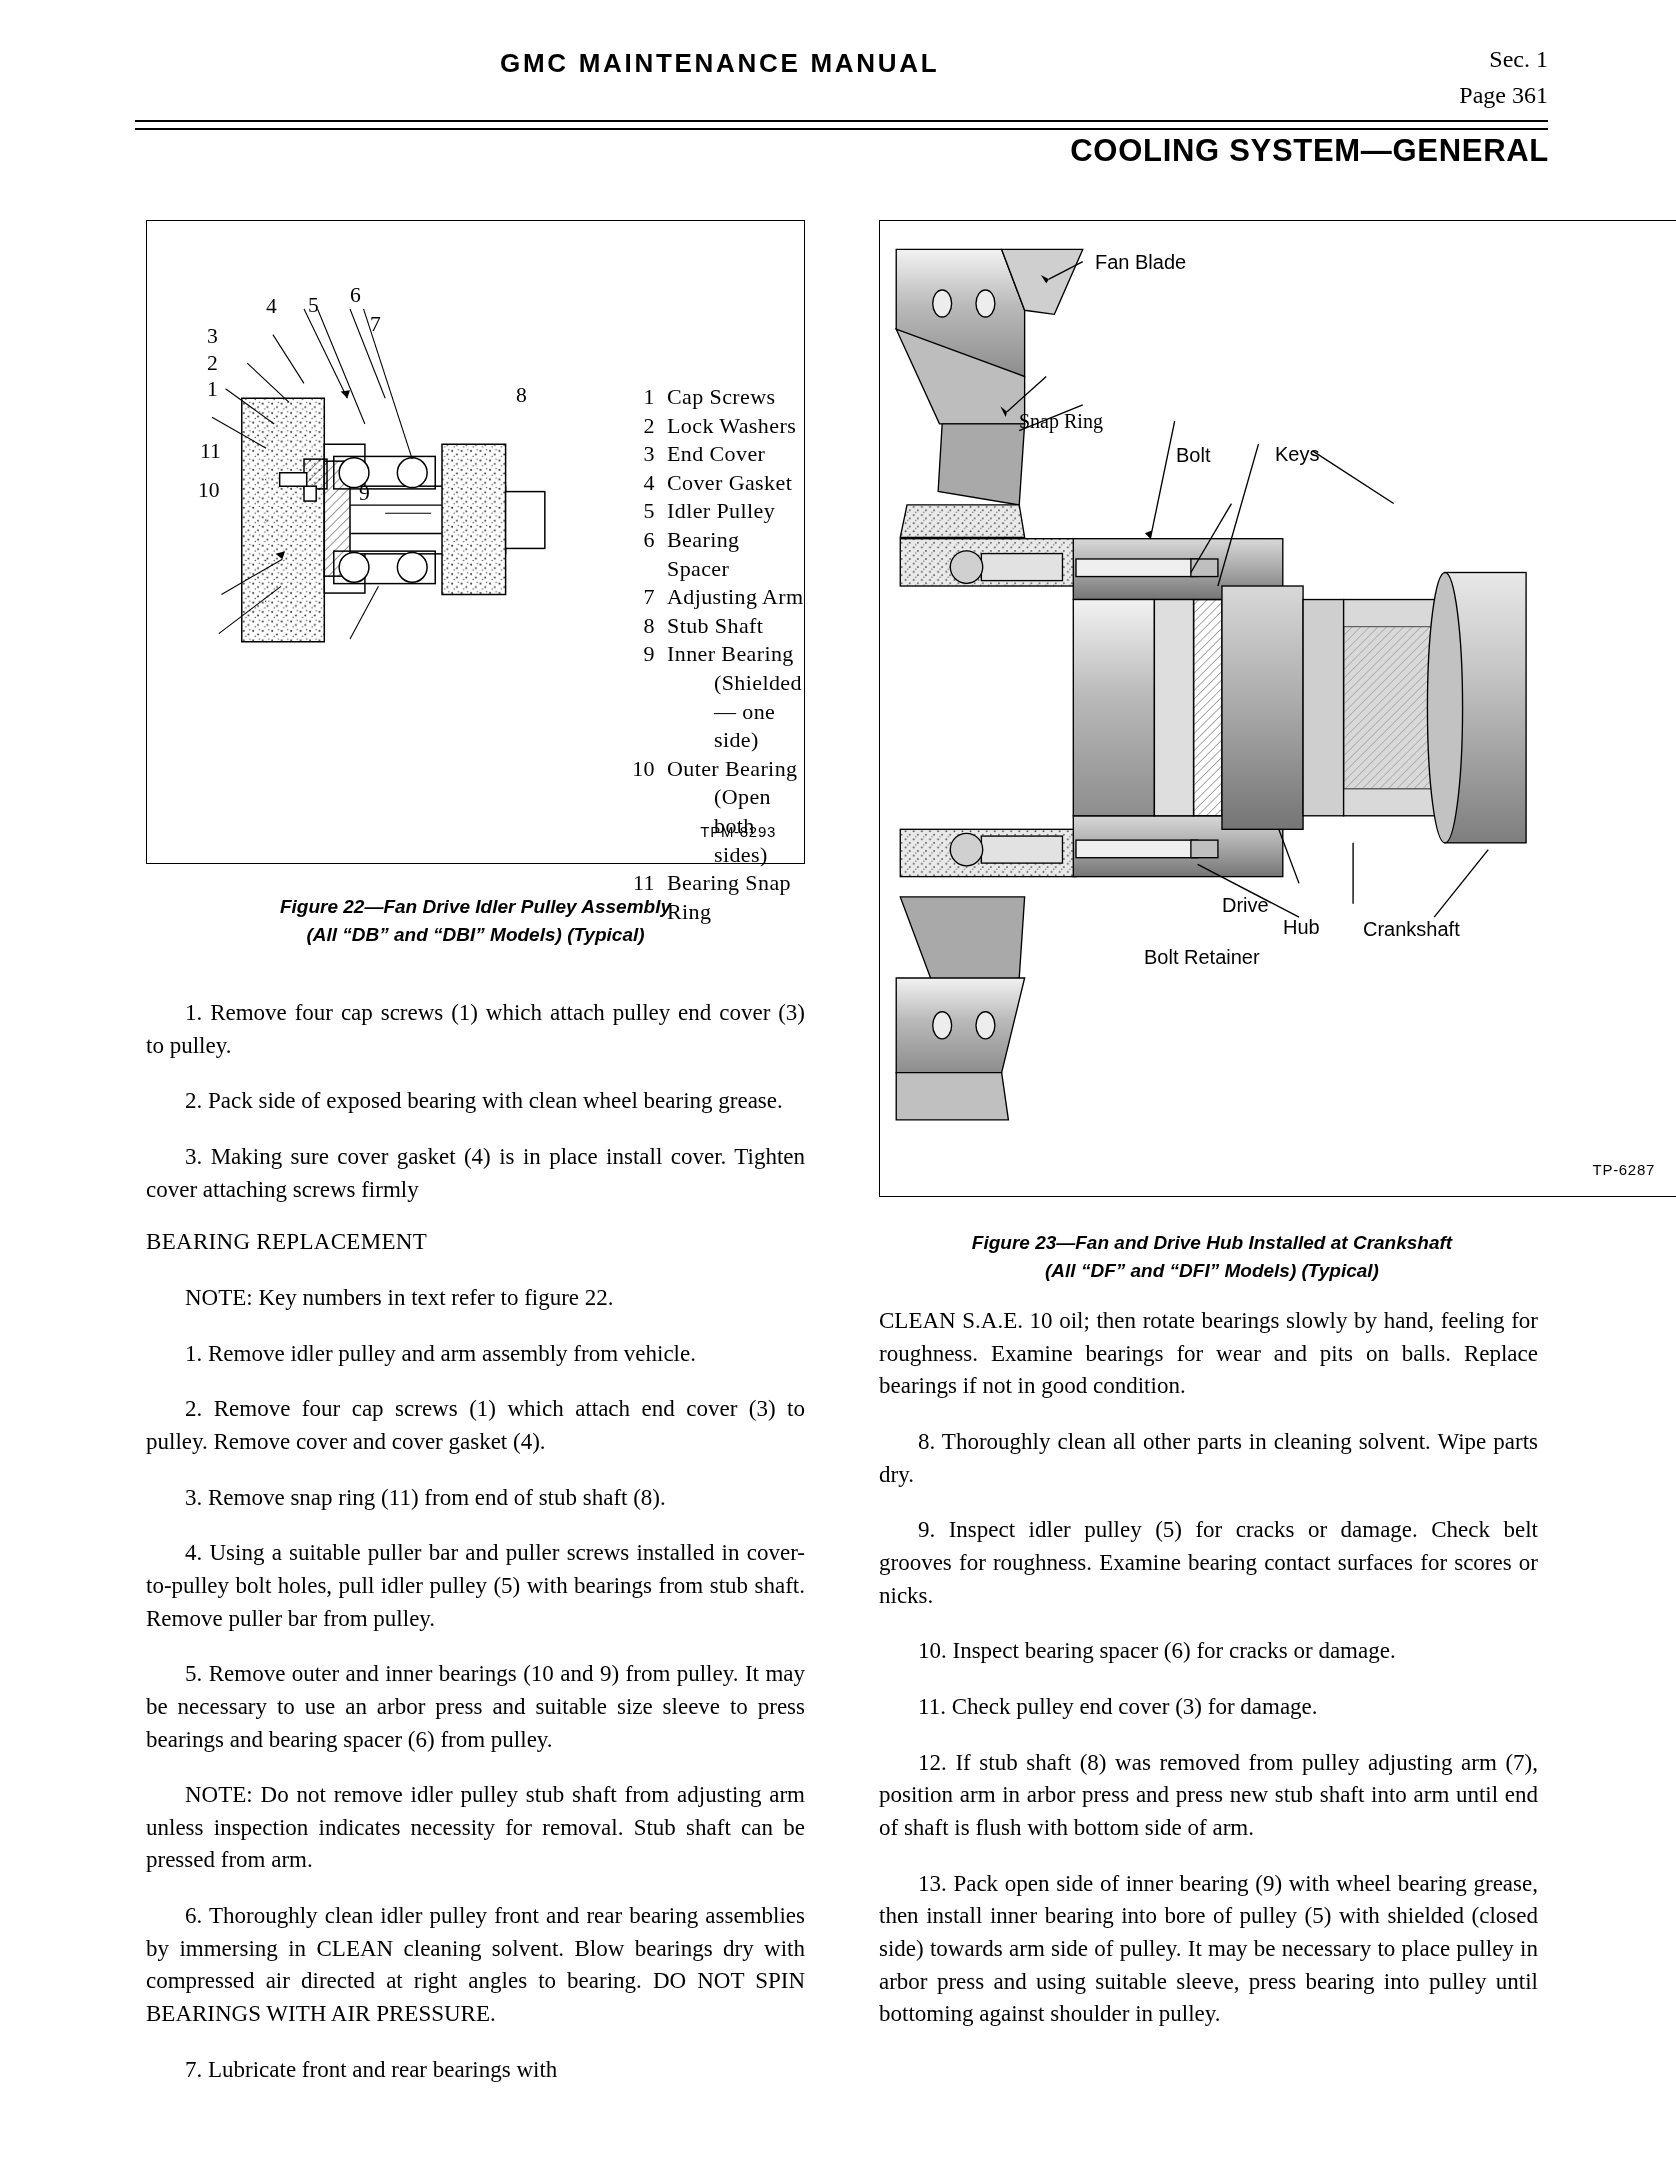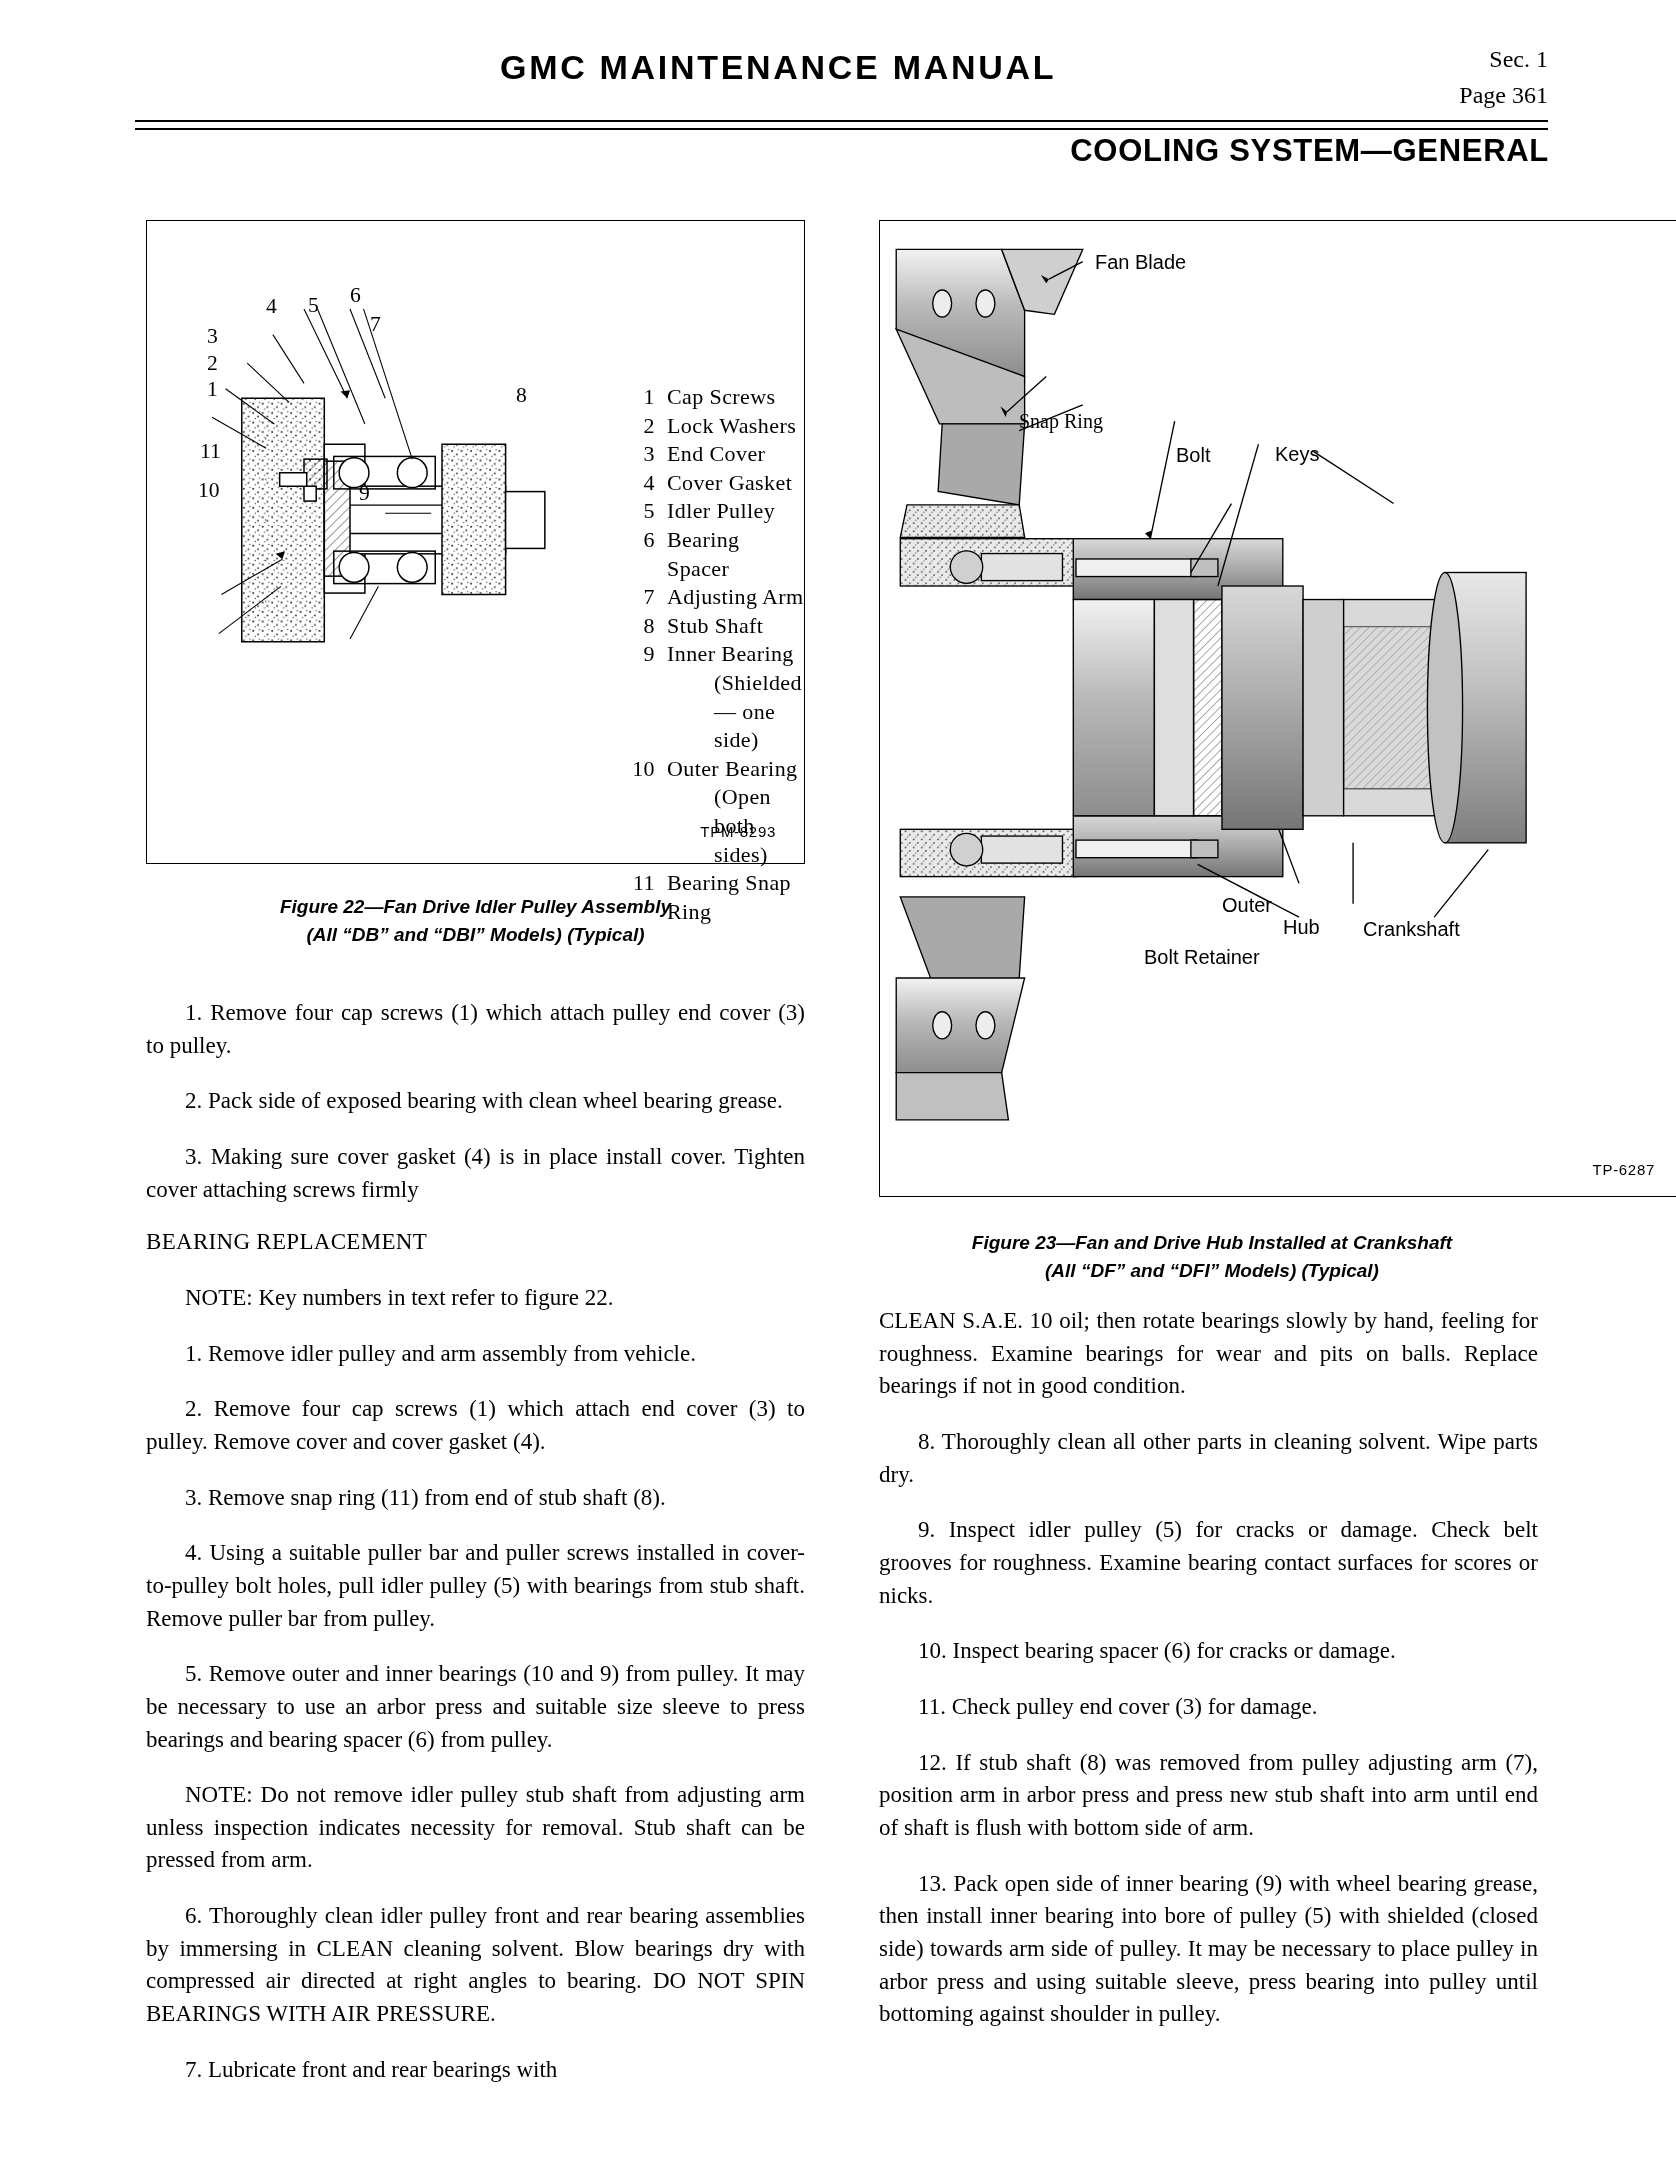--- a/index.html
+++ b/index.html
@@ -26,21 +26,21 @@
   
   .header {
     position: absolute;
     left: 135px;
     top: 49px;
     width: 1413px;
   }
   .header-title {
     font-family: "Liberation Sans", sans-serif;
     font-weight: bold;
-    font-size: 34px;
+    font-size: 26px;
     letter-spacing: 2.7px;
     text-align: left;
     padding-left: 365px;
     line-height: 1.1;
   }
   .header-right {
     position: absolute;
     right: 0;
     top: -8px;
     text-align: right;
@@ -409,21 +409,21 @@
         <polygon points="250,86 238,80 246,92"></polygon>
         <polygon points="188,282 178,274 186,290"></polygon>
         <polygon points="400,470 392,462 402,458"></polygon>
       </g>
     </svg>
 
     <div class="lbl" style="left:215px; top:30px;">Fan Blade</div>
     <div class="lbl" style="left:139px; top:189px;font-family:Liberation Serif, serif;">Snap Ring</div>
     <div class="lbl" style="left:296px; top:223px;">Bolt</div>
     <div class="lbl" style="left:395px; top:222px;">Keys</div>
-    <div class="lbl" style="left:342px; top:673px;">Outer</div>
+    <div class="lbl" style="left:342px; top:673px;">Drive</div>
     <div class="lbl" style="left:403px; top:695px;">Hub</div>
     <div class="lbl" style="left:264px; top:725px;">Bolt Retainer</div>
     <div class="lbl" style="left:471px; top:697px;margin-left:12px;">Crankshaft</div>
 
     <div class="tp-code">TP-6287</div>
   </div>
 
   <div class="fig-caption" id="fig23-cap">
     <div>Figure 23—Fan and Drive Hub Installed at Crankshaft</div>
     <div>(All “DF” and “DFI” Models) (Typical)</div>

